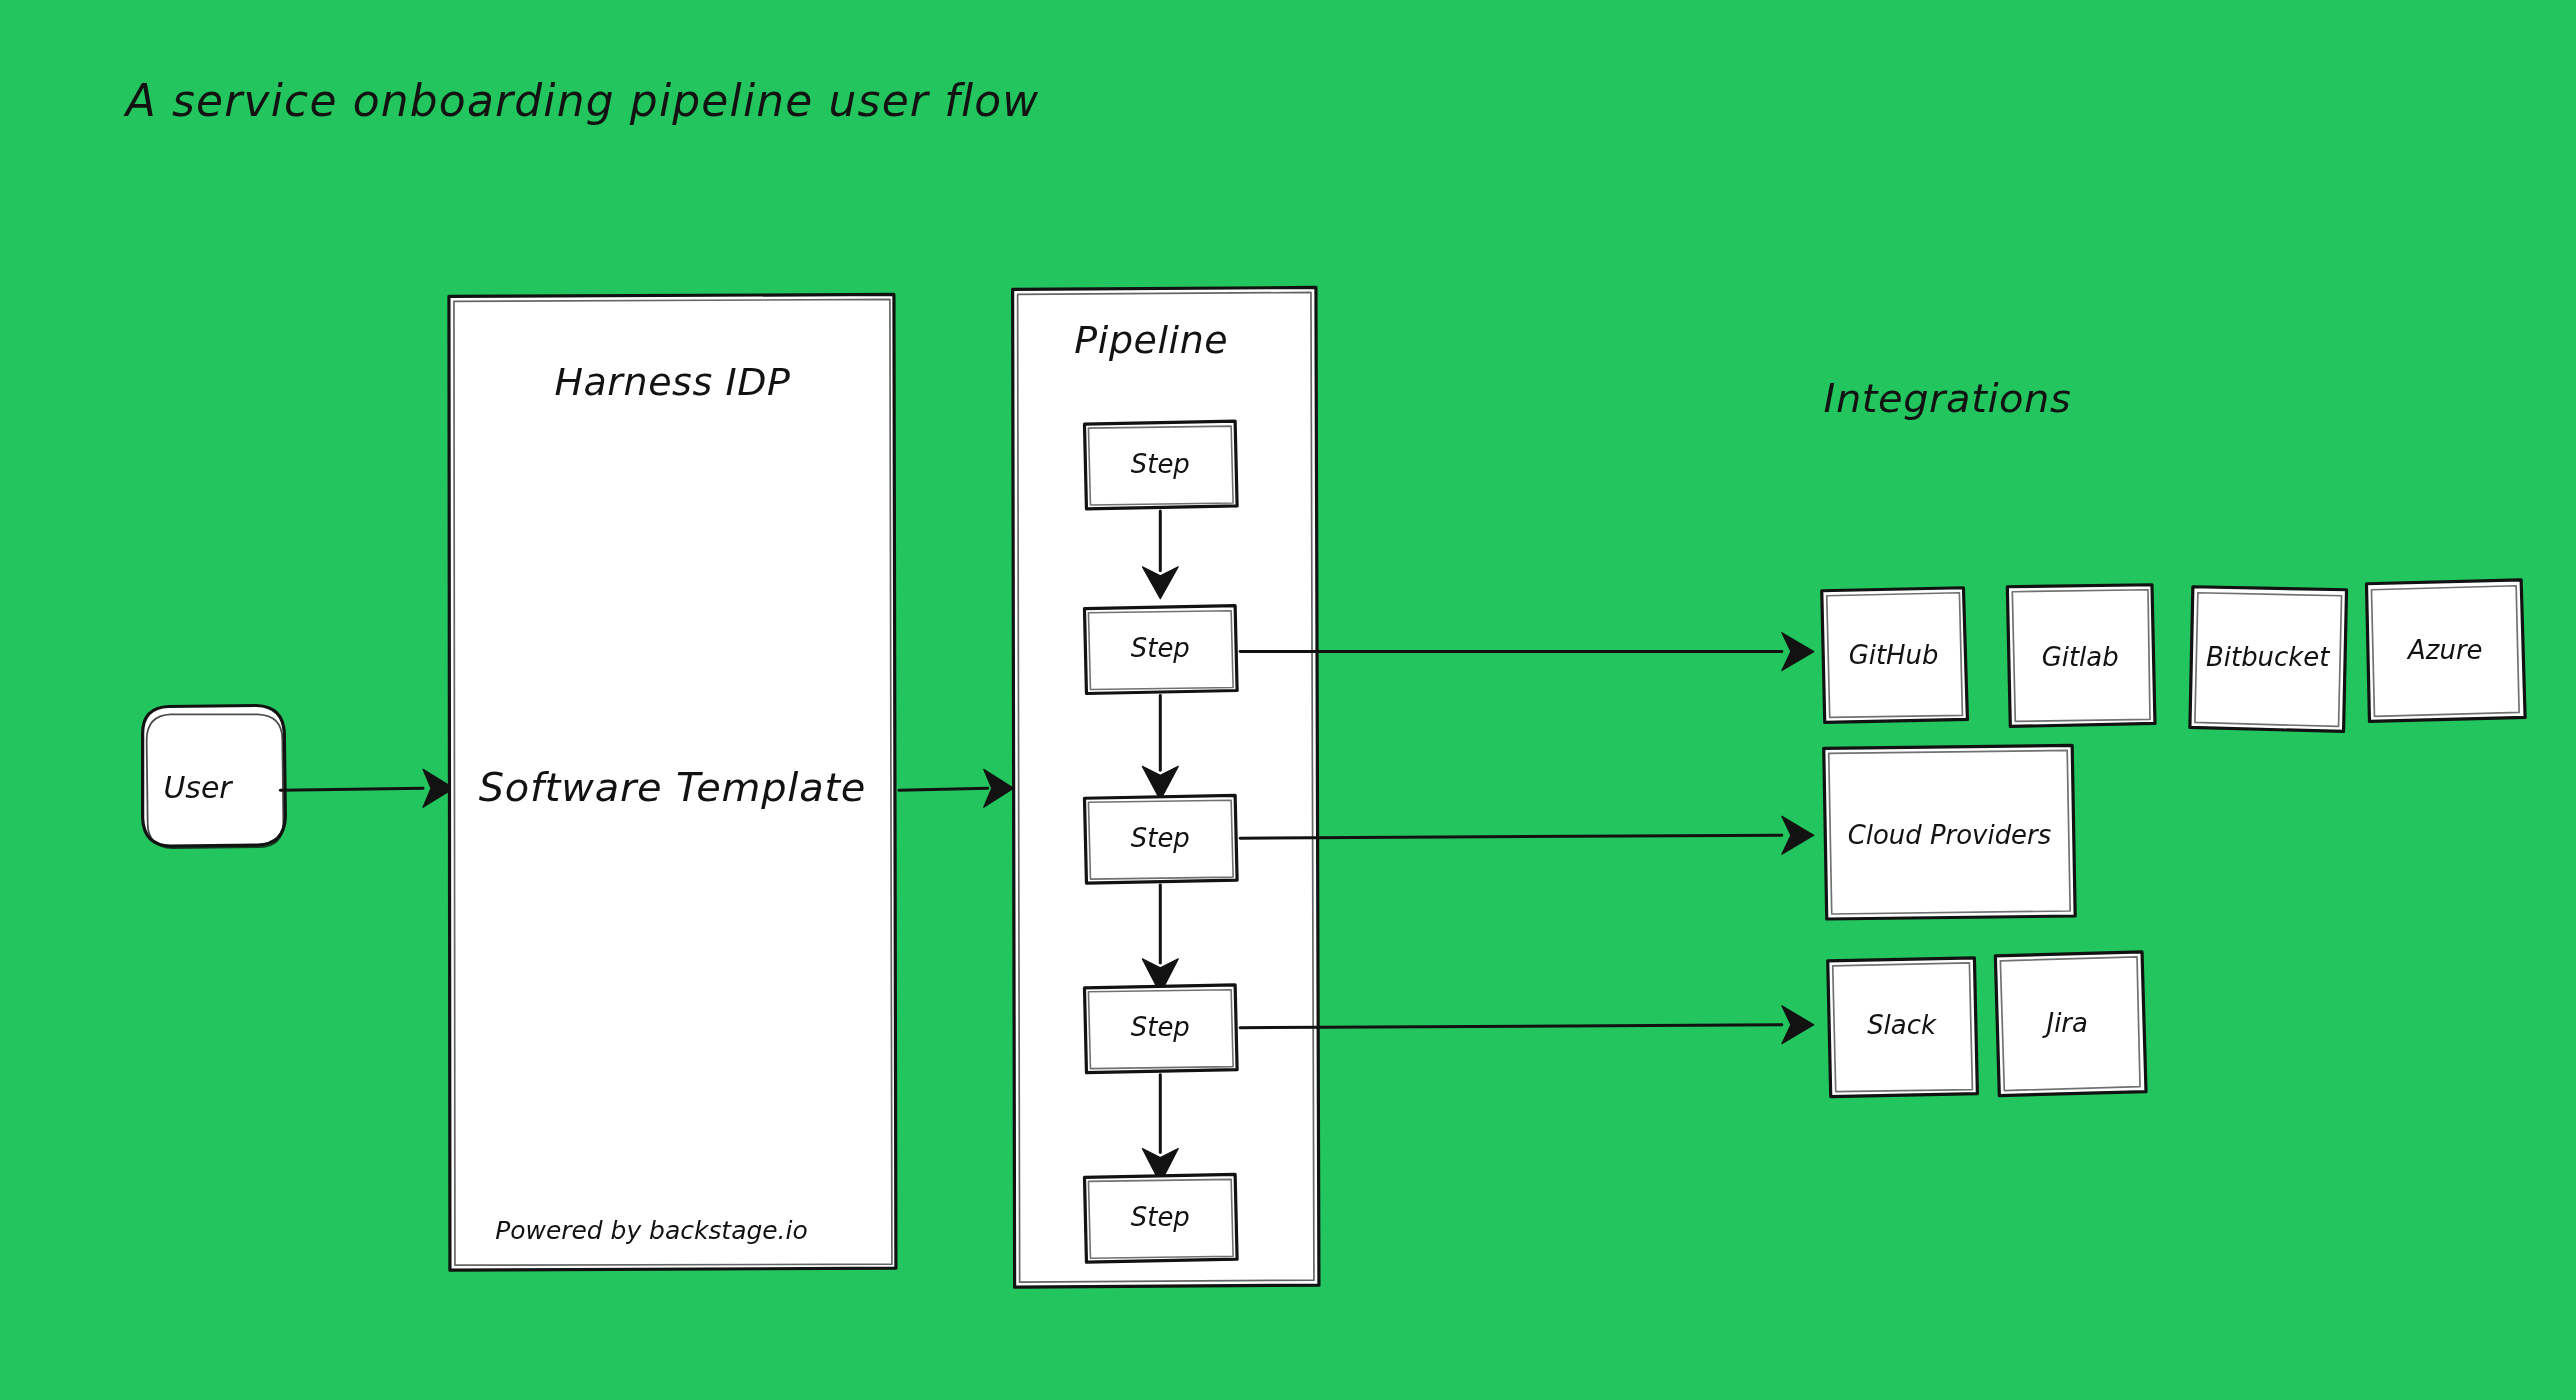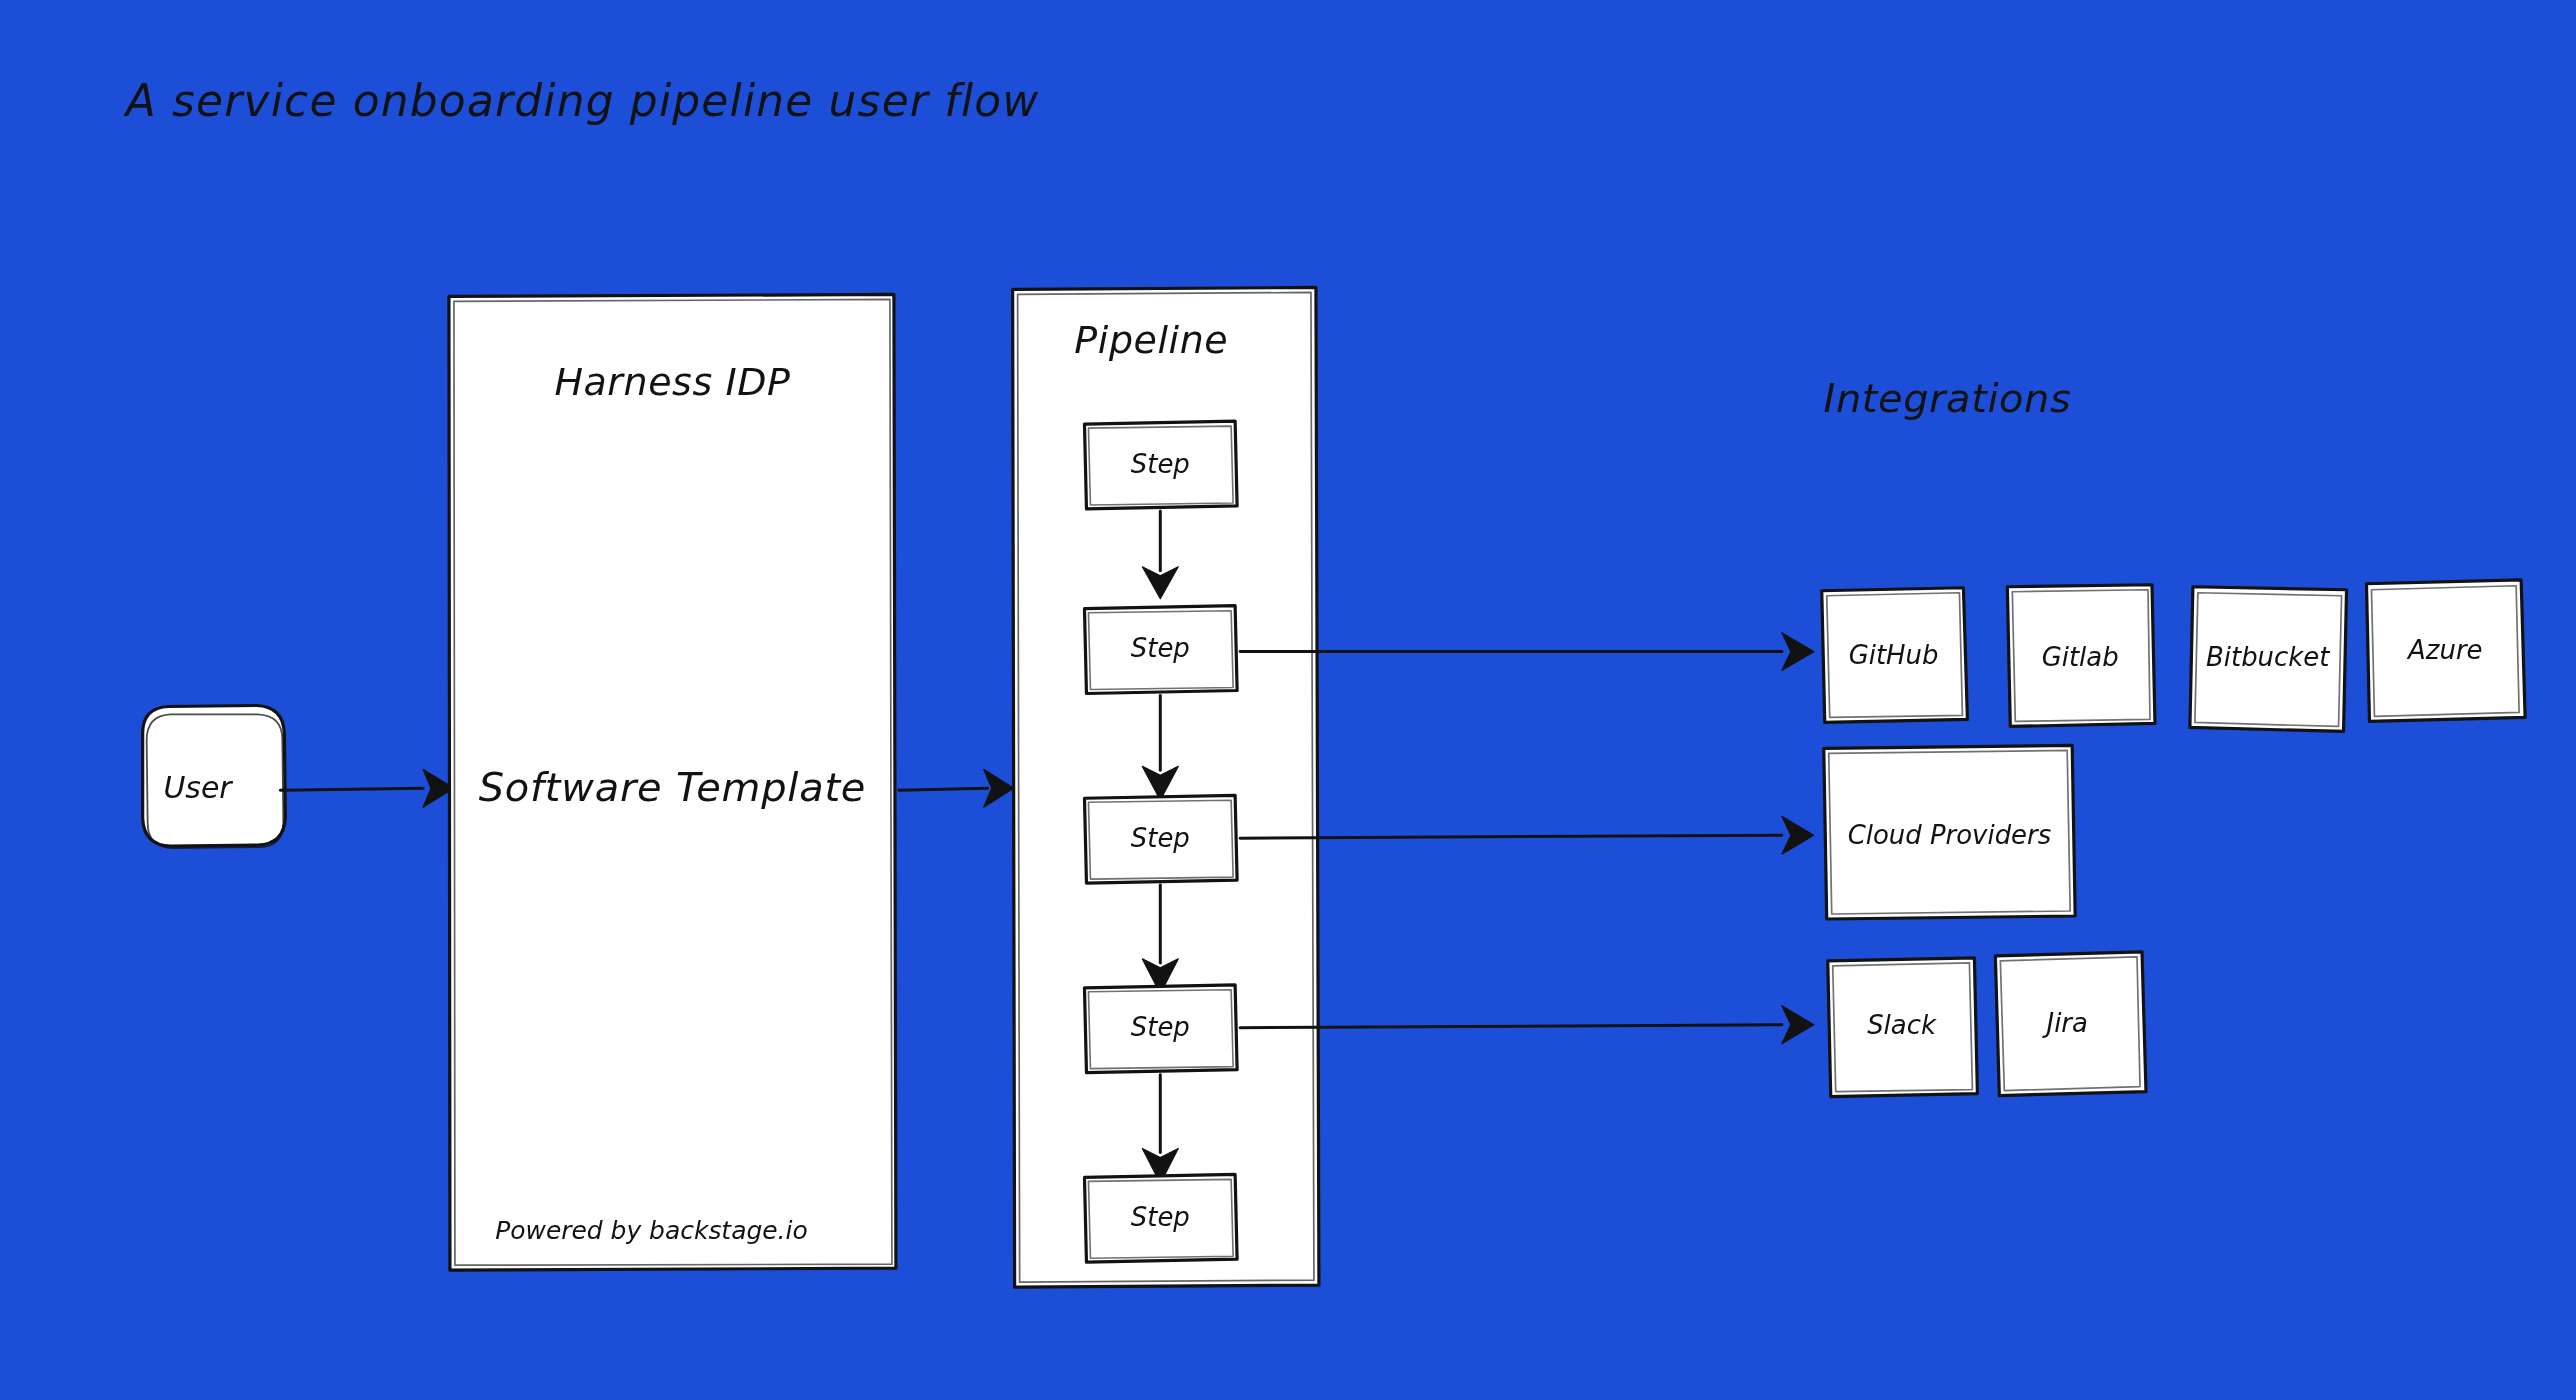--- a/index.html
+++ b/index.html
@@ -10,21 +10,21 @@
   body {
     width: 2576px;
     height: 1401px;
     overflow: hidden;
     font-family: "DejaVu Sans", sans-serif;
   }
   #stage {
     position: relative;
     width: 2576px;
     height: 1401px;
-    background: #1d4ed8;
+    background: #22c55e;
   }
   svg#canvas {
     position: absolute;
     left: 0;
     top: 0;
     width: 2576px;
     height: 1401px;
   }
   .sketch-stroke {
     fill: none;

